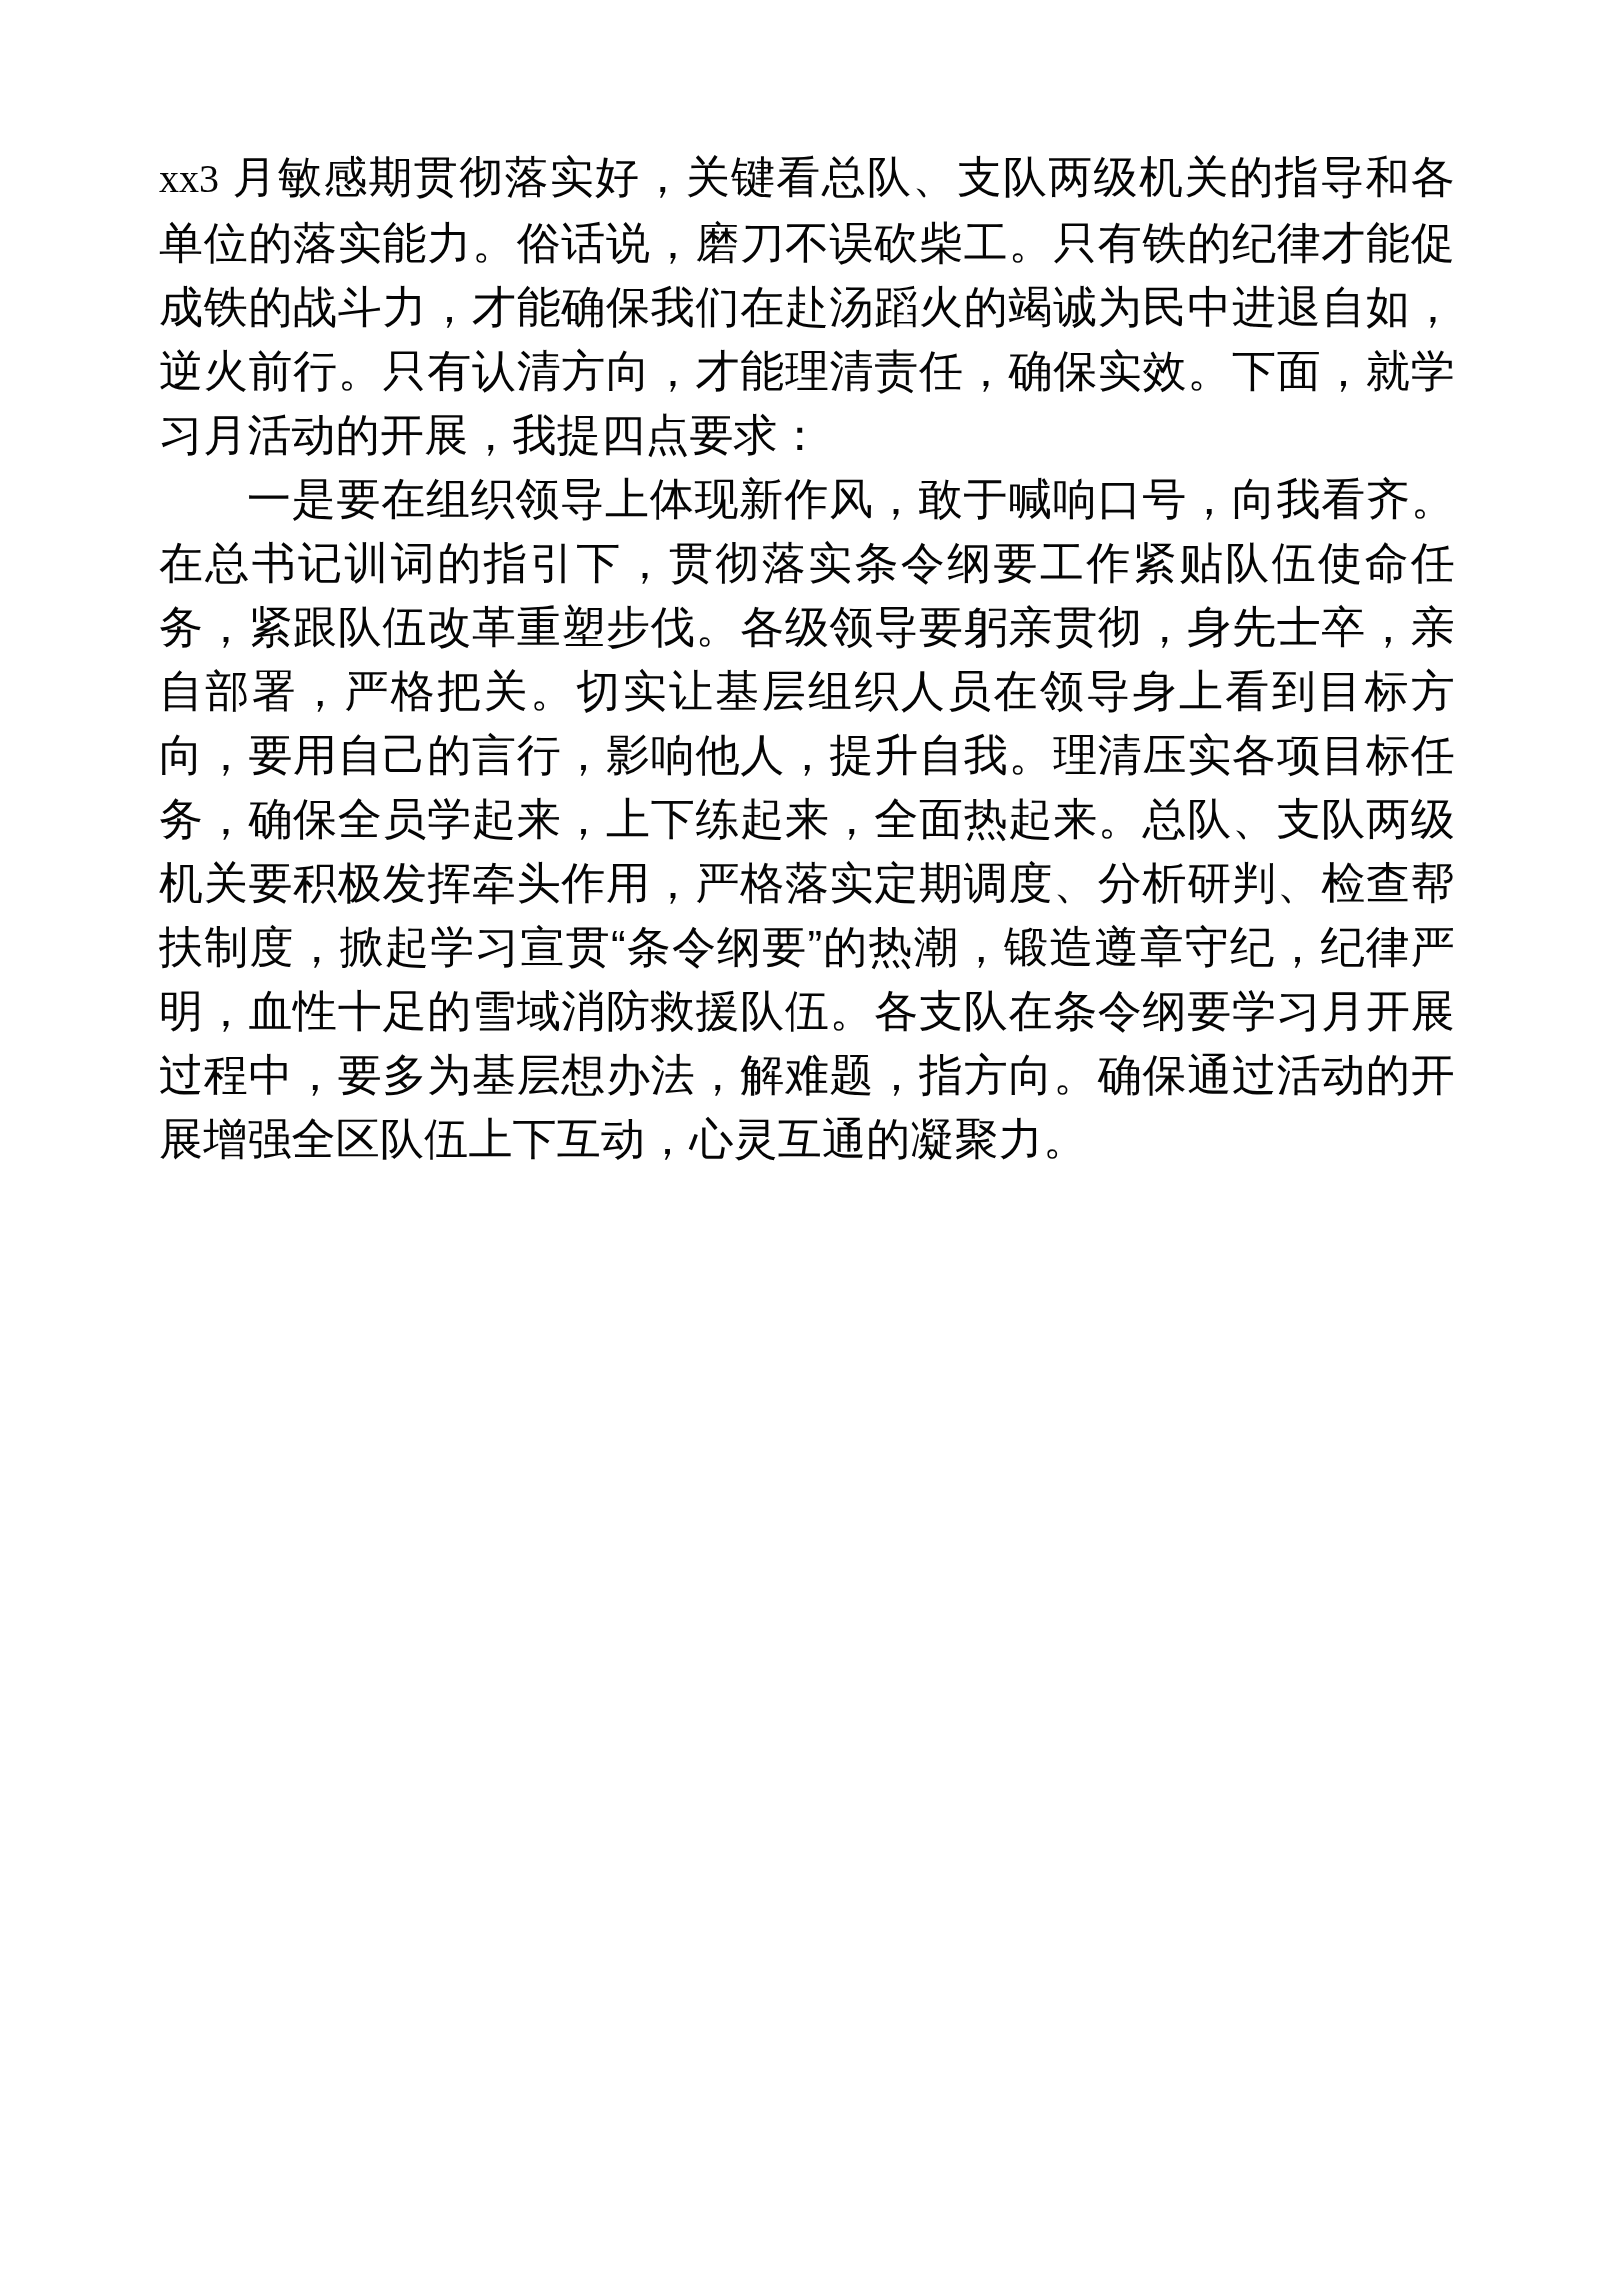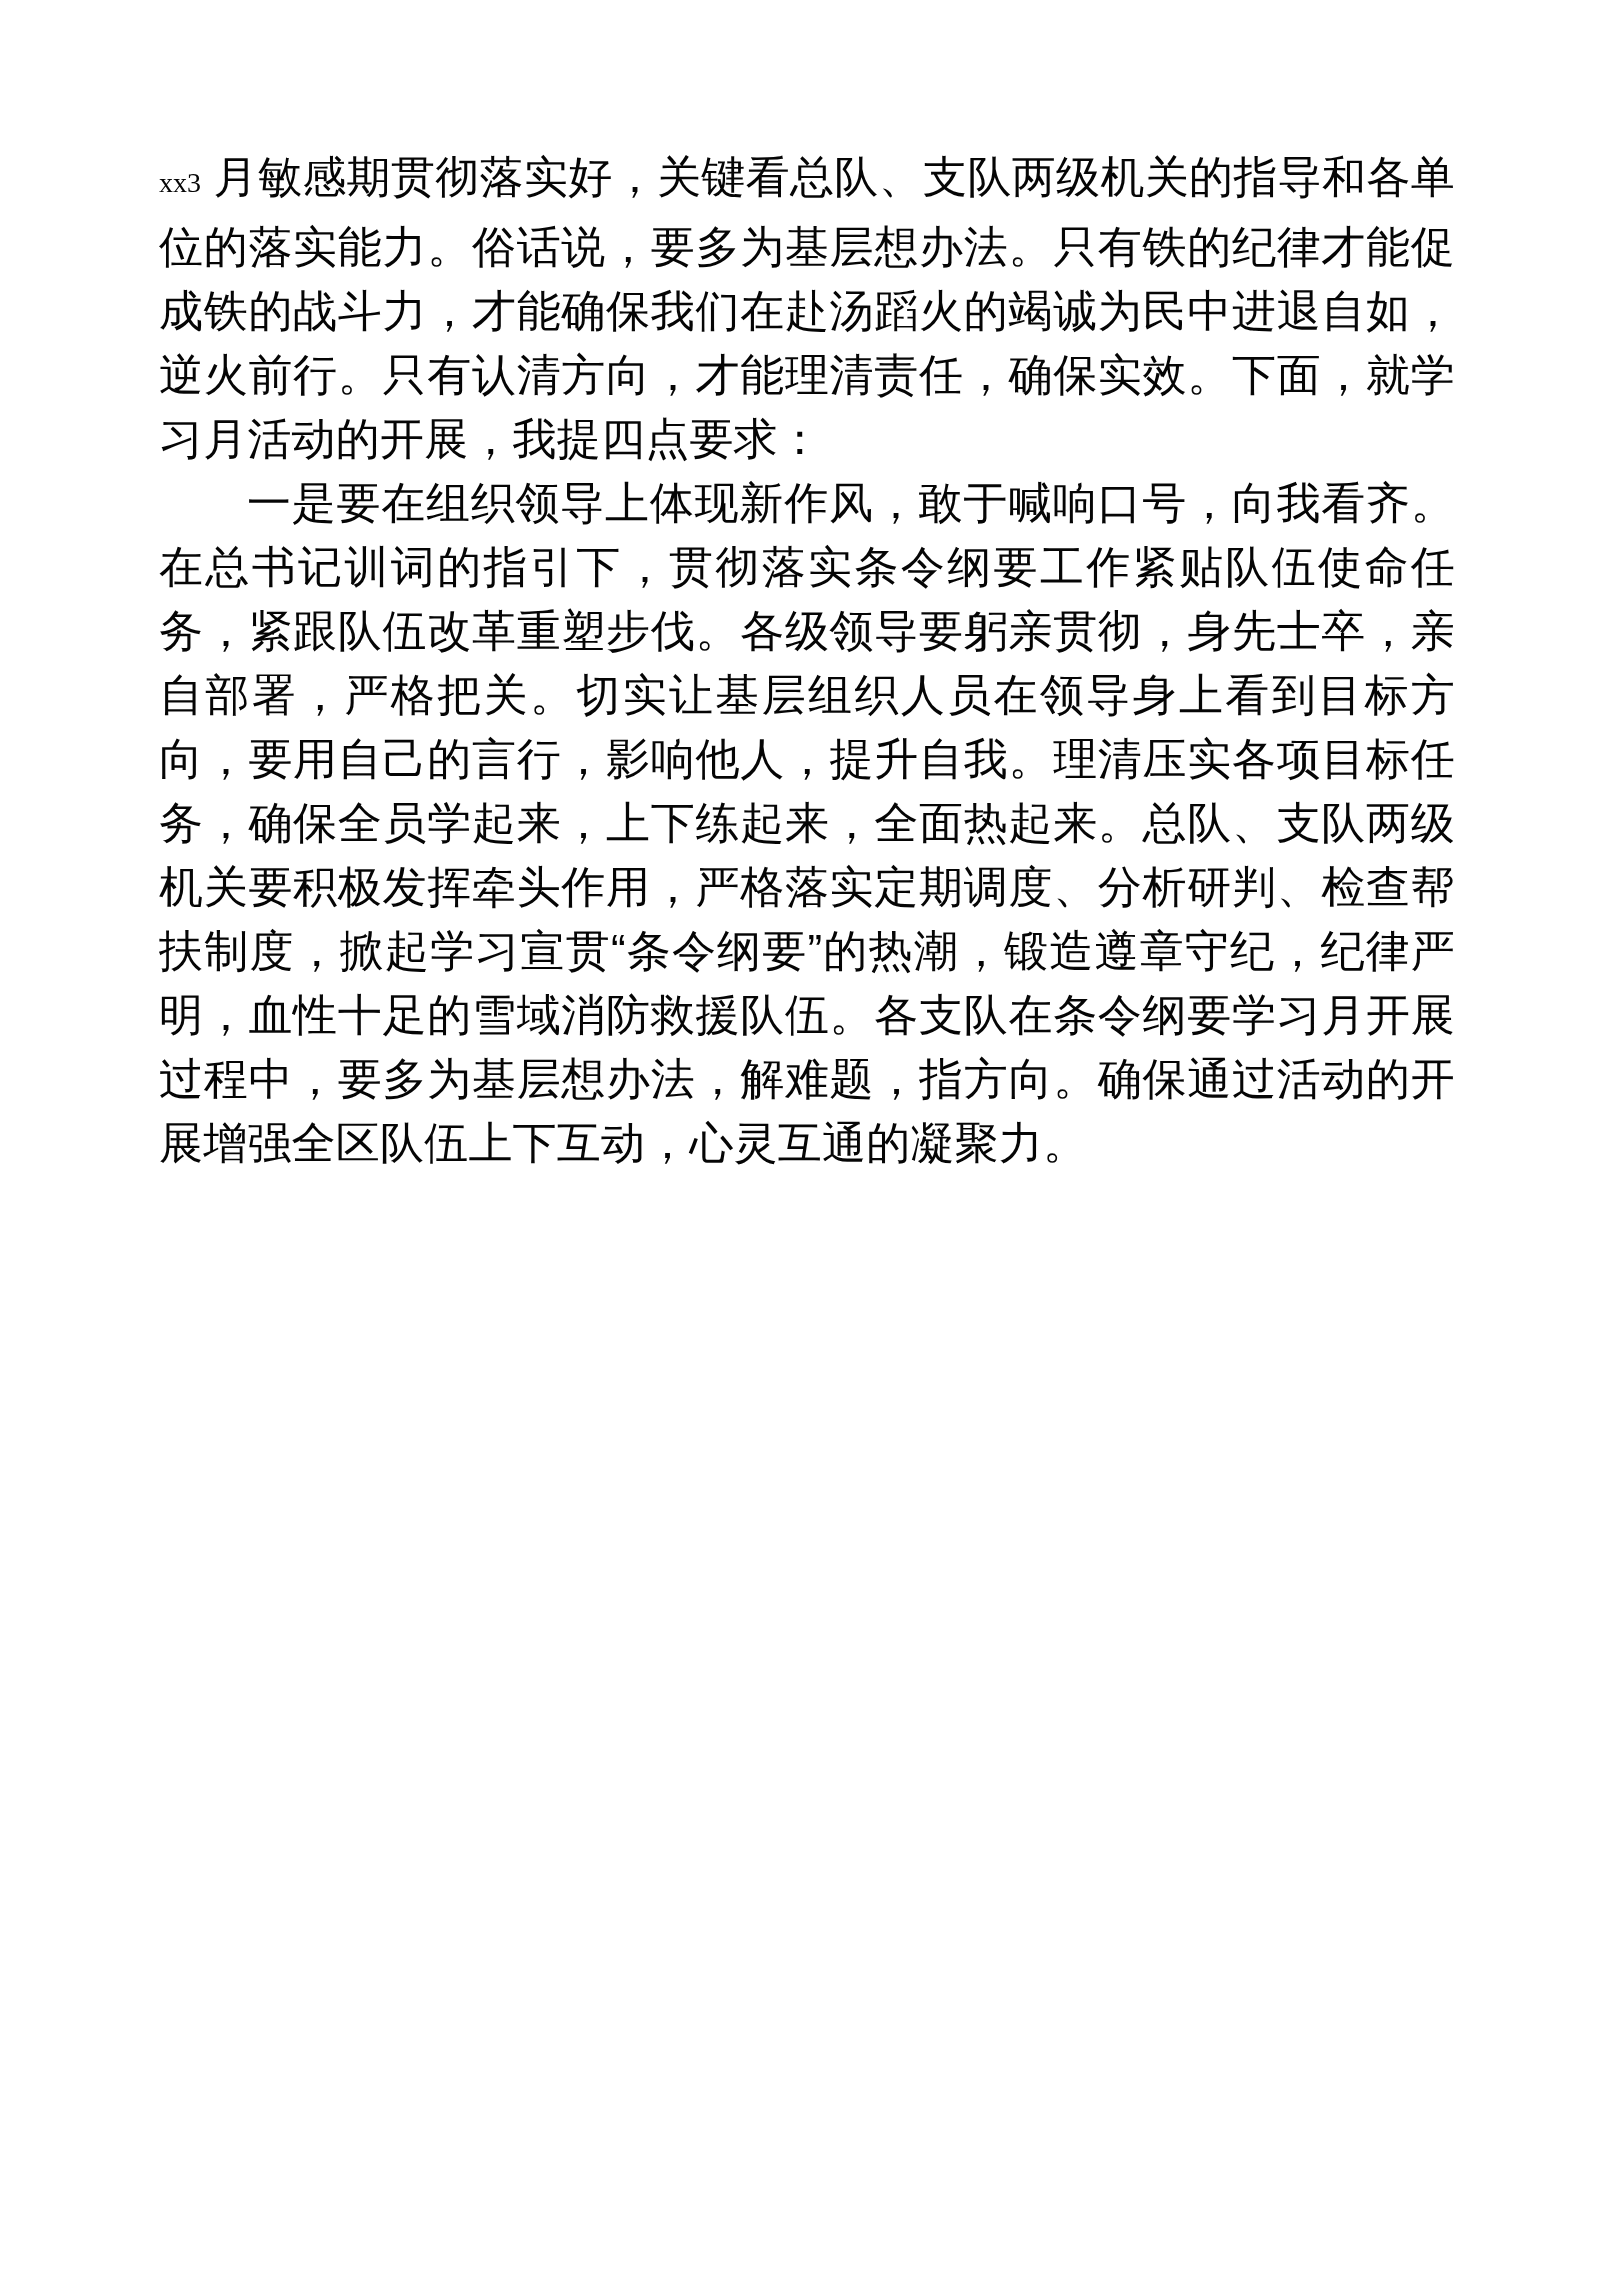--- a/index.html
+++ b/index.html
@@ -38,30 +38,30 @@
   }
   .para.indent {
     text-indent: 88px;
   }
   .para + .para {
     margin-top: 0px;
   }
   
   .latin {
     font-family: "Liberation Serif", "DejaVu Serif", serif;
-    font-size: 28px;
+    font-size: 40px;
     letter-spacing: 0;
   }
 </style>
 </head>
 <body>
 
 <div class="page">
   <div class="doc-body">
 
-    <p class="para"><span class="latin">xx3</span><span> 月敏感期贯彻落实好，关键看总队、支队两级机关的指导和各单位的落实能力。俗话说，要多为基层想办法。只有铁的纪律才能促成铁的战斗力，才能确保我们在赴汤蹈火的竭诚为民中进退自如，逆火前行。只有认清方向，才能理清责任，确保实效。下面，就学习月活动的开展，我提四点要求：</span></p>
+    <p class="para"><span class="latin">xx3</span><span> 月敏感期贯彻落实好，关键看总队、支队两级机关的指导和各单位的落实能力。俗话说，磨刀不误砍柴工。只有铁的纪律才能促成铁的战斗力，才能确保我们在赴汤蹈火的竭诚为民中进退自如，逆火前行。只有认清方向，才能理清责任，确保实效。下面，就学习月活动的开展，我提四点要求：</span></p>
 
     <p class="para indent"><span>一是要在组织领导上体现新作风，敢于喊响口号，向我看齐。在总书记训词的指引下，贯彻落实条令纲要工作紧贴队伍使命任务，紧跟队伍改革重塑步伐。各级领导要躬亲贯彻，身先士卒，亲自部署，严格把关。切实让基层组织人员在领导身上看到目标方向，要用自己的言行，影响他人，提升自我。理清压实各项目标任务，确保全员学起来，上下练起来，全面热起来。总队、支队两级机关要积极发挥牵头作用，严格落实定期调度、分析研判、检查帮扶制度，掀起学习宣贯“条令纲要”的热潮，锻造遵章守纪，纪律严明，血性十足的雪域消防救援队伍。各支队在条令纲要学习月开展过程中，要多为基层想办法，解难题，指方向。确保通过活动的开展增强全区队伍上下互动，心灵互通的凝聚力。</span></p>
 
 
   </div>
 </div>
 
 
 </body></html>

